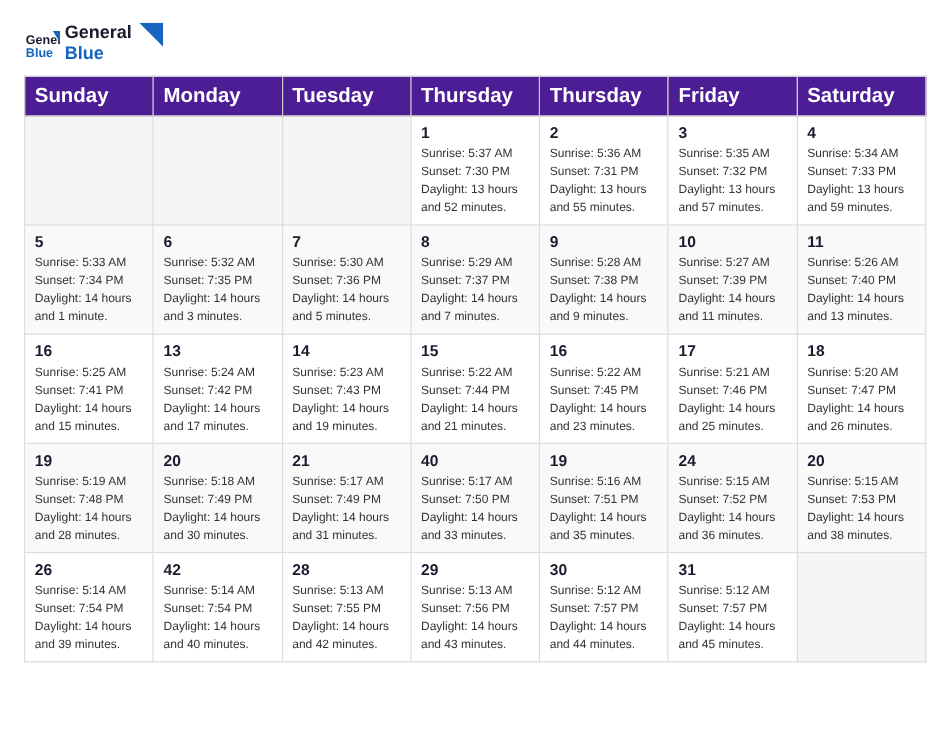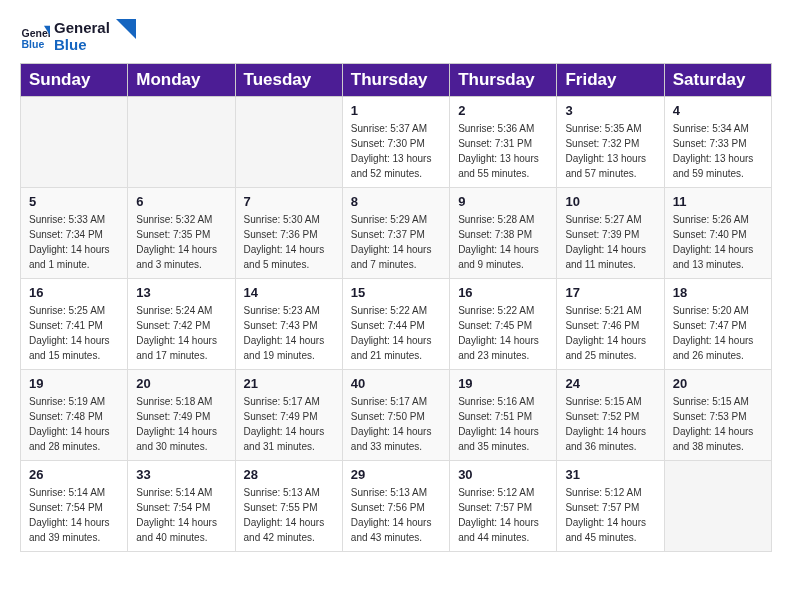--- a/index.html
+++ b/index.html
@@ -227,21 +227,21 @@
           <span class="day-number">20</span>
           <div class="day-detail">Sunrise: 5:15 AM<br>Sunset: 7:53 PM<br>Daylight: 14 hours and 38 minutes.</div>
         </td>
       </tr>
       <tr>
         <td>
           <span class="day-number">26</span>
           <div class="day-detail">Sunrise: 5:14 AM<br>Sunset: 7:54 PM<br>Daylight: 14 hours and 39 minutes.</div>
         </td>
         <td>
-          <span class="day-number">33</span>
+          <span class="day-number">42</span>
           <div class="day-detail">Sunrise: 5:14 AM<br>Sunset: 7:54 PM<br>Daylight: 14 hours and 40 minutes.</div>
         </td>
         <td>
           <span class="day-number">28</span>
           <div class="day-detail">Sunrise: 5:13 AM<br>Sunset: 7:55 PM<br>Daylight: 14 hours and 42 minutes.</div>
         </td>
         <td>
           <span class="day-number">29</span>
           <div class="day-detail">Sunrise: 5:13 AM<br>Sunset: 7:56 PM<br>Daylight: 14 hours and 43 minutes.</div>
         </td>

